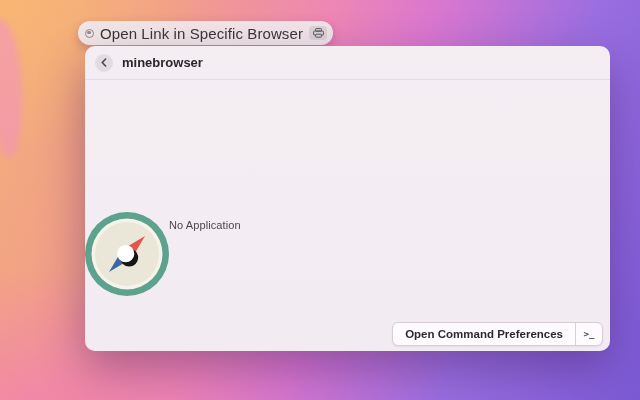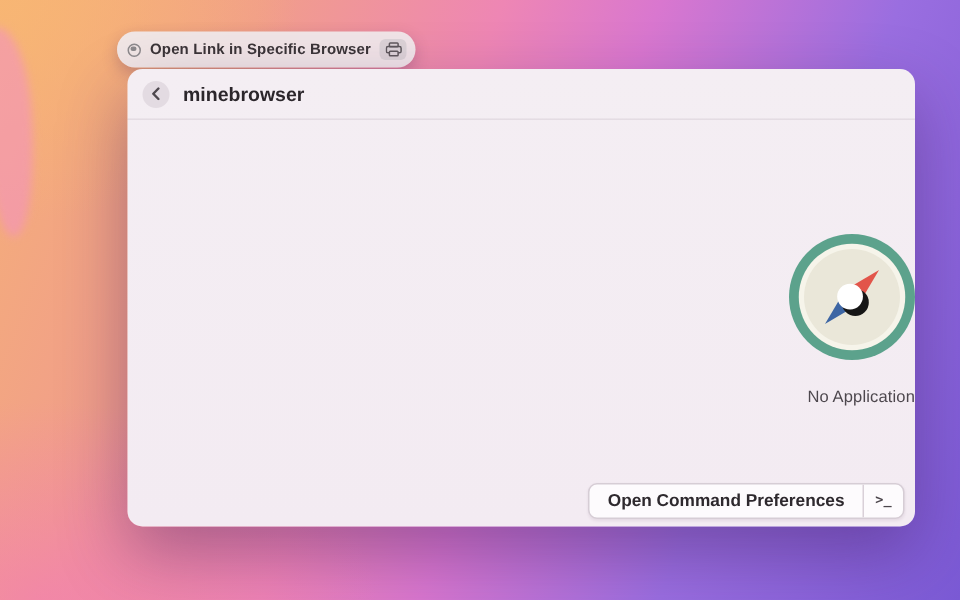--- a/index.html
+++ b/index.html
@@ -24,21 +24,21 @@
     box-shadow:0 4px 10px rgba(70,30,90,.25);
   }
   .ring-icon{
     width:9px;height:9px;border-radius:50%;border:1.4px solid #8d8a8c;
     position:relative;box-sizing:border-box;flex:none;
   }
   .ring-icon::after{
     content:"";position:absolute;left:1.4px;top:1.4px;width:3.4px;height:3.4px;
     border-radius:50%;background:#8d8a8c;
   }
-  .pill-label{font-size:10px;font-weight:700;color:#3b3537;letter-spacing:.1px;white-space:nowrap;}
+  .pill-label{font-size:15px;font-weight:400;color:#3b3537;letter-spacing:.1px;white-space:nowrap;}
   .pill-badge{
     width:18px;height:14px;border-radius:4px;background:#dcd3d7;
     display:flex;align-items:center;justify-content:center;flex:none;
   }
   
   .panel{
     position:absolute;left:85px;top:46px;width:525px;height:305px;
     background:linear-gradient(180deg,#f4eef3 0%,#f3ebf2 100%);
     border-radius:10px;box-shadow:0 18px 45px rgba(55,20,85,.38);
     display:flex;flex-direction:column;
@@ -48,21 +48,21 @@
     border-bottom:1px solid rgba(90,70,90,.10);
   }
   .back-btn{
     width:18px;height:18px;border-radius:50%;background:#e3dbe2;border:none;
     display:flex;align-items:center;justify-content:center;cursor:pointer;
     padding:0;flex:none;
   }
   .back-btn svg{display:block;}
   .panel-title{margin-left:9px;font-size:13px;font-weight:700;color:#2b262b;}
   .panel-body{
-    flex:1;display:flex;flex-direction:column;align-items:flex-end;
+    flex:1;display:flex;flex-direction:row;align-items:center;
   }
   .compass{margin-top:76px;width:84px;height:84px;flex:none;}
   .empty-msg{margin-top:19px;font-size:11px;color:#4d474d;letter-spacing:.1px;}
   
   .footer-btn{
     position:absolute;right:7px;bottom:5px;height:22px;
     display:flex;align-items:stretch;background:#fdfbfd;
     border:1px solid #d6cdd5;border-radius:6px;overflow:hidden;cursor:pointer;
     box-shadow:0 1px 2px rgba(60,30,70,.08);
   }

